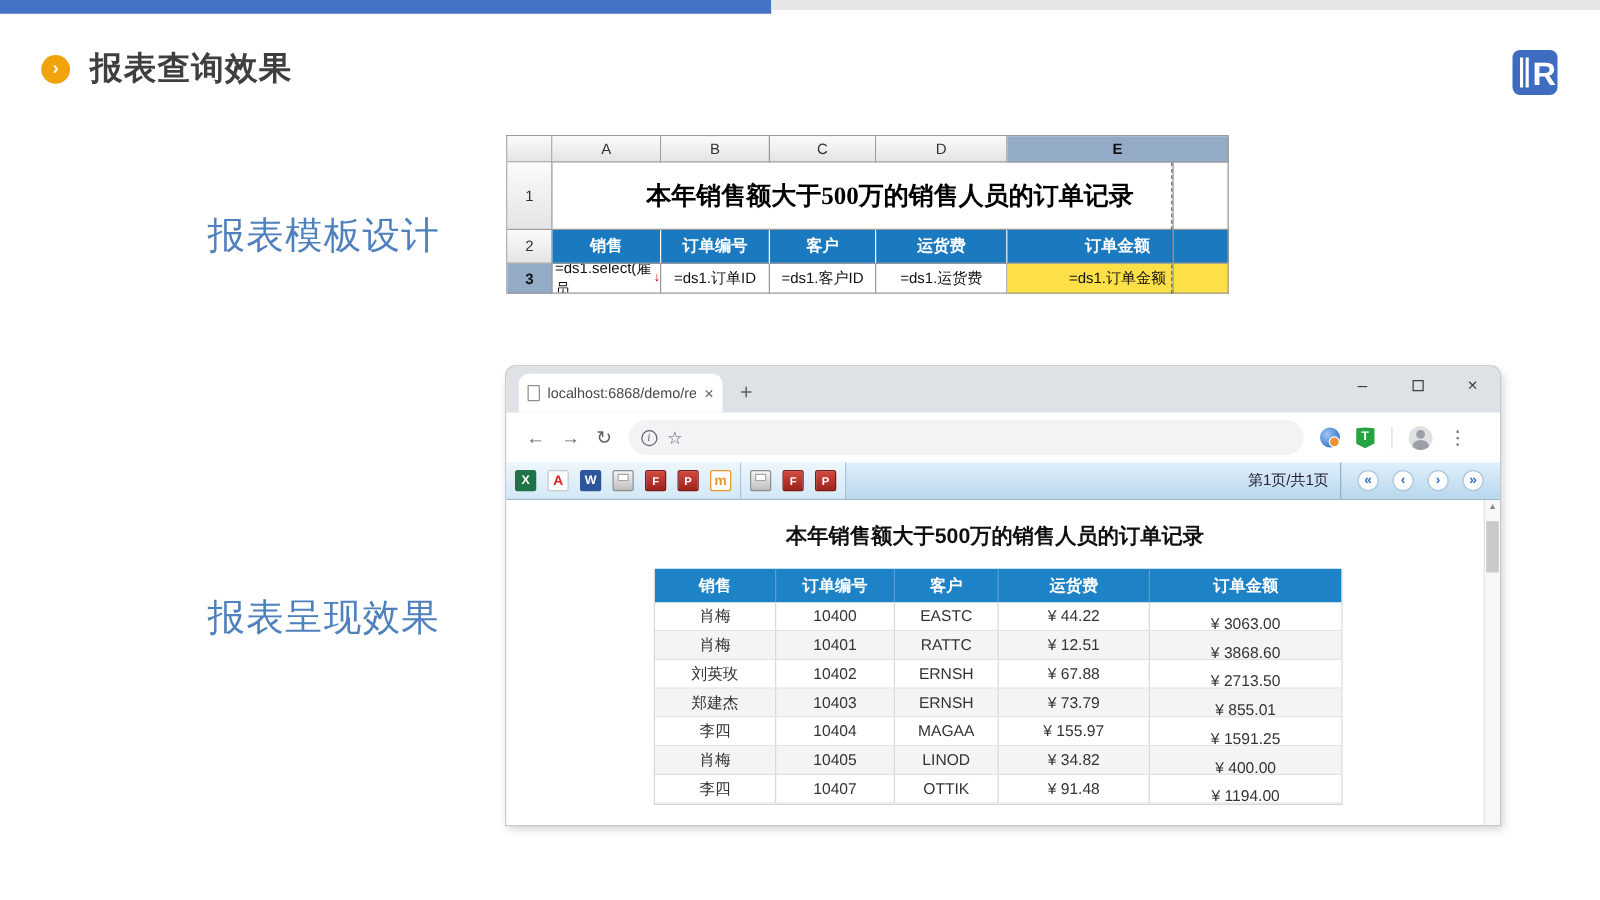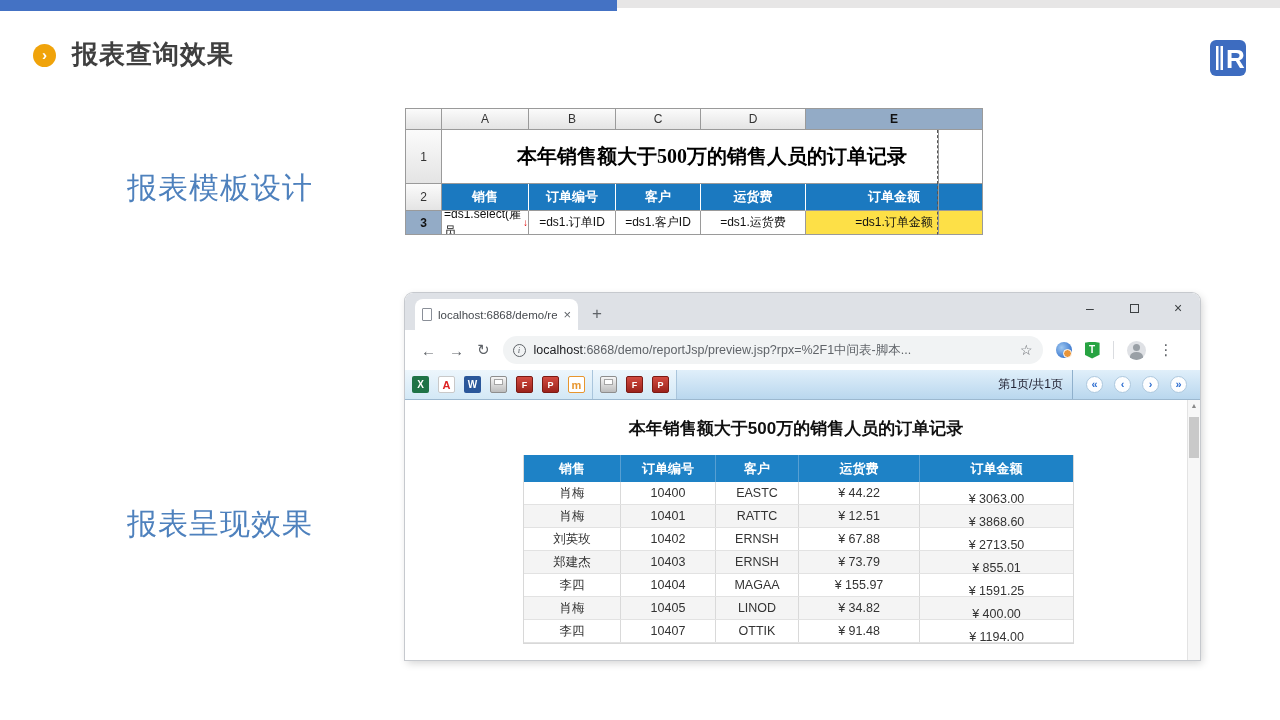--- a/index.html
+++ b/index.html
@@ -13,23 +13,23 @@
 
   
   .hdr-bullet { position:absolute; left:33px; top:44px; width:23px; height:23px; border-radius:50%;
     background:#f0a30a; color:#fff; font-weight:bold; font-size:15px; line-height:22px; text-align:center; }
   .hdr-title { position:absolute; left:72px; top:37px; font-size:26px; font-weight:600; color:#3f3f3f; letter-spacing:1px; }
 
   
   .logo { position:absolute; left:1209px; top:39px; width:38px; height:38px; }
 
   
-  .sec-label { position:absolute; font-size:30px; color:#4e81bd; letter-spacing:1px; }
+  .sec-label { position:absolute; font-size:30px; color:#4e81bd; letter-spacing:1px;margin-left:39px; }
   .lbl-template { left:127px; top:168px; }
-  .lbl-result { left:127px; top:504px; }
+  .lbl-result { left:127px; top:474px; }
 
   
   .tgrid { position:absolute; left:405px; top:108px; display:grid;
     grid-template-columns:36px 87px 87px 85px 105px 177px;
     grid-template-rows:21px 54px 27px 24px;
     border-left:1px solid #9a9a9a; border-top:1px solid #9a9a9a; background:#fff; font-size:12px; }
   .tgrid > div { border-right:1px solid #9a9a9a; border-bottom:1px solid #9a9a9a;
     display:flex; align-items:center; justify-content:center; overflow:hidden; }
   .g-hd { background:linear-gradient(#fbfbfb,#e4e4e4); color:#333; }
   .g-hd.sel { background:#93abc6; color:#111; font-weight:bold; }
@@ -197,21 +197,20 @@
         <div>×</div>
       </div>
     </div>
 
     <div class="addrbar">
       <span class="nav-ic">←</span>
       <span class="nav-ic">→</span>
       <span class="nav-ic">↻</span>
       <div class="urlpill">
         <span class="info-ic">i</span>
-        <span class="url-text"><span class="url-host">localhost</span><span class="url-rest">:6868/demo/reportJsp/preview.jsp?rpx=%2F1中间表-脚本...</span></span>
         <span class="star-ic">☆</span>
       </div>
       <span class="ext-ball"></span>
       <span class="ext-shield">T</span>
       <span class="vdiv"></span>
       <span class="avatar"></span>
       <span class="dots-ic">⋮</span>
     </div>
 
     <div class="rtoolbar">

